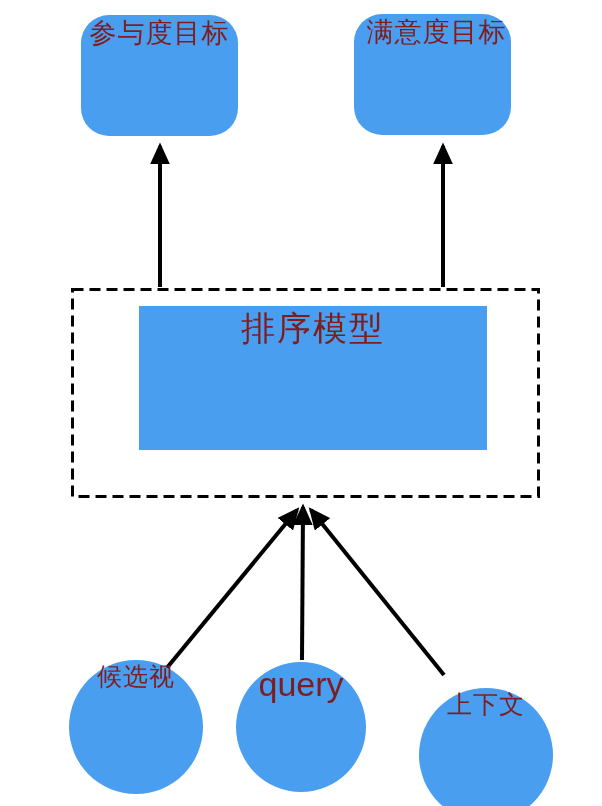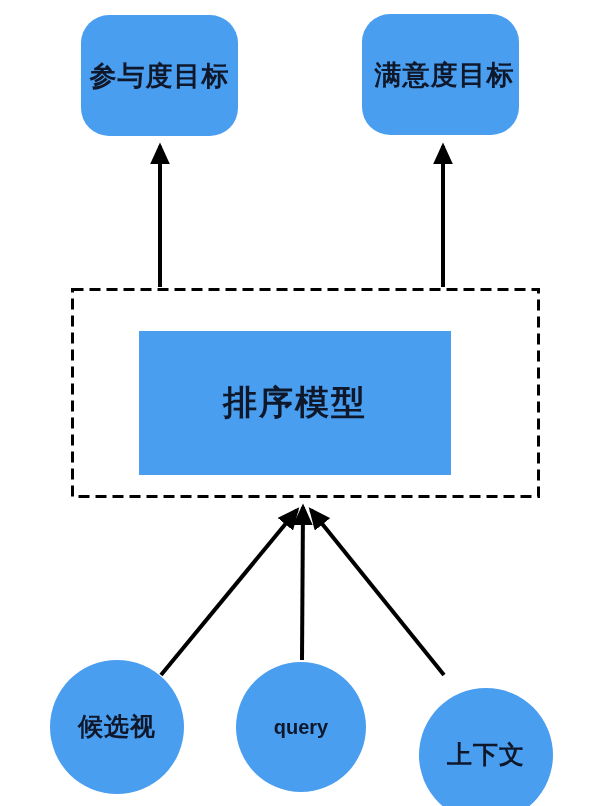--- a/index.html
+++ b/index.html
@@ -19,53 +19,52 @@
     position: absolute;
     left: 0;
     top: 0;
     width: 602px;
     height: 806px;
     pointer-events: none;
   }
   .node {
     position: absolute;
     display: flex;
-    align-items: center;
     justify-content: center;
     text-align: center;
     background: #4A9EF0;
-    color: #0f172a;
-    font-weight: bold;
+    color: #7f1d1d;
+    font-weight: normal;
     box-sizing: border-box;
   }
   .output-node {
     width: 157px;
     height: 121px;
     border-radius: 28px;
     font-size: 27px;
     letter-spacing: 1px;
   }
   #output-engagement { left: 81px; top: 15px; }
-  #output-satisfaction { left: 362px; top: 14px; padding-left: 8px; }
+  #output-satisfaction { left: 354px; top: 14px; padding-left: 8px; }
   .model-node {
     left: 139px;
-    top: 331px;
-    width: 312px;
+    top: 306px;
+    width: 348px;
     height: 144px;
     font-size: 34px;
     letter-spacing: 2px;
   }
   .input-node {
     border-radius: 50%;
     font-size: 25px;
     line-height: 1.35;
     letter-spacing: 1px;
   }
-  #input-video { left: 50px; top: 660px; width: 134px; height: 134px; }
-  #input-query { left: 236px; top: 662px; width: 130px; height: 130px; font-size: 20px; letter-spacing: 0; }
+  #input-video { left: 69px; top: 660px; width: 134px; height: 134px; }
+  #input-query { left: 236px; top: 662px; width: 130px; height: 130px; font-size: 34px; letter-spacing: 0; }
   #input-context { left: 419px; top: 688px; width: 134px; height: 134px; }
   .two-line span { display: block; }
 </style>
 </head>
 <body>
 
 <div class="canvas">
 
   <svg class="arrow-layer" viewBox="0 0 602 806" xmlns="http://www.w3.org/2000/svg">
     <defs>

